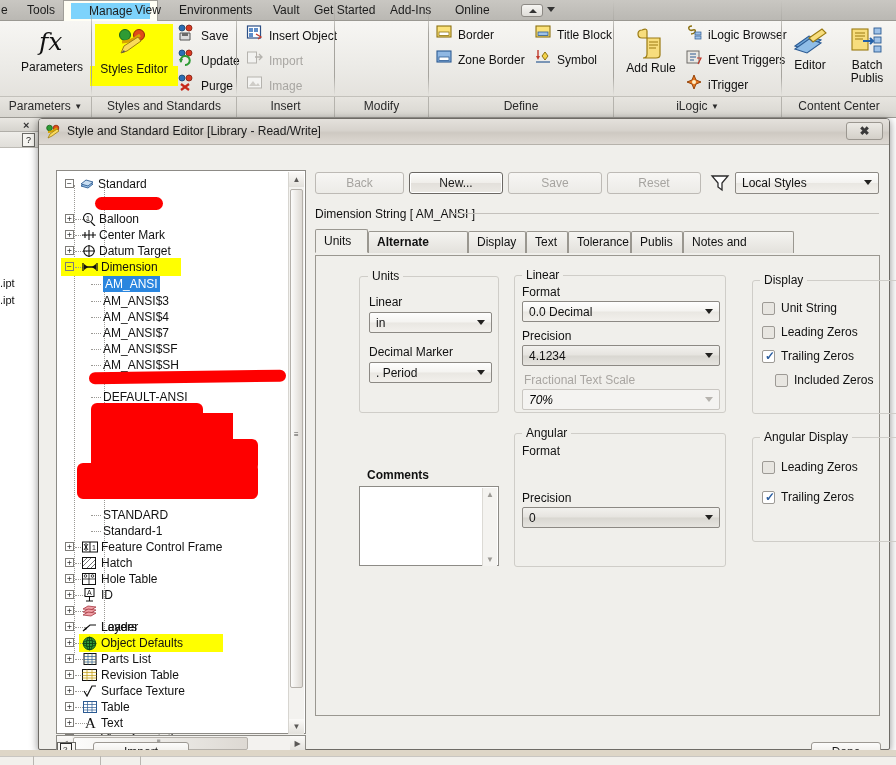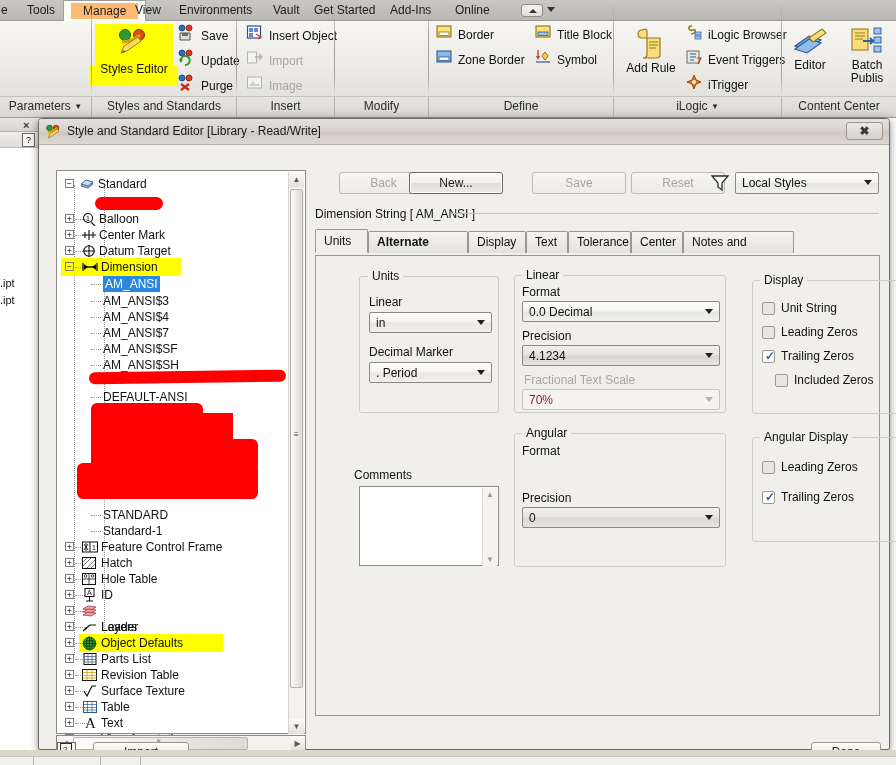--- a/index.html
+++ b/index.html
@@ -22,21 +22,21 @@
   }
   .ribbon-tab {
     position: absolute; top: 0; height: 21px; line-height: 20px;
     padding: 0 7px; font-size: 12px; color: #1c1c1c; white-space: nowrap;
   }
   .ribbon-tab.active {
     background: #fffef4;
     border-left: 1px solid #a09e98; border-right: 1px solid #a09e98;
     border-top: 1px solid #a09e98;
   }
-  .ribbon-tab .hl { background: #fdba74; padding: 1px 12px; }
+  .ribbon-tab .hl { background: #7dd3fc; padding: 1px 18px; }
 
   .ribbon-body {
     position: absolute; left: 0; top: 21px; width: 896px; height: 75px;
     background: linear-gradient(to bottom,#f7f6f3 0%,#ecebe7 60%,#e4e2dd 100%);
   }
   .ribbon-footer {
     position: absolute; left: 0; top: 96px; width: 896px; height: 22px;
     background: linear-gradient(to bottom,#e7e5e0 0%,#d8d6d0 100%);
     border-top: 1px solid #c3c1bb; border-bottom: 1px solid #9d9b95;
   }
@@ -149,30 +149,30 @@
   .tvline { position: absolute; border-left: 1px dotted #9b9995; }
   .tsel { background: #2a86df; color: #ffffff; padding: 0 2px; }
   .thl { background: #ffff00; }
 
   
   .btn {
     position: absolute; background: linear-gradient(to bottom,#fcfcfb 0%,#f0eeea 48%,#e3e0db 52%,#ebe9e4 100%);
     border: 1px solid #9c9892; border-radius: 3px;
     text-align: center; font-size: 12px; color: #1b1b1b;
   }
-  .btn.dis { color: #a6a4a0; background: linear-gradient(to bottom,#f7f6f4,#ecebe7); border-color:#bdbab5;margin-left:24px; }
+  .btn.dis { color: #a6a4a0; background: linear-gradient(to bottom,#f7f6f4,#ecebe7); border-color:#bdbab5; }
   .btn.focus { border-color: #6b6864; box-shadow: inset 0 0 0 1px #ffffff; }
 
   .filter-funnel { position: absolute; }
   .combo {
     position: absolute; background: linear-gradient(to bottom,#fefefe 0%,#f4f3f0 48%,#e9e7e2 52%,#f2f0ec 100%);
     border: 1px solid #8c8984; border-radius: 2px; font-size: 12px; color: #111;
   }
   .combo.gray { background: linear-gradient(to bottom,#f2f1ee 0%,#e6e4df 48%,#d9d7d1 52%,#e6e4df 100%); }
-  .combo.dis { background: #f4f3f1; border-color: #c9c6c1; color: #7f1d1d; }
+  .combo.dis { background: #f4f3f1; border-color: #c9c6c1; color: #000000; font-style: italic; }
   .combo .txt { position: absolute; left: 6px; top: 3px; }
   .combo .arw { position: absolute; right: 6px; top: 7px; width: 0; height: 0;
     border-left: 4px solid transparent; border-right: 4px solid transparent; border-top: 5px solid #22211f; }
   .combo.dis .arw { border-top-color: #b6b3ae; }
 
   .style-label { position: absolute; font-size: 12px; color: #111; }
   .style-line { position: absolute; height: 1px; background: #c4c1bc; }
 
   
   .tabstrip { position: absolute; }
@@ -250,20 +250,26 @@
       <div style="position:absolute;left:7px;top:4px;width:0;height:0;border-left:4px solid transparent;border-right:4px solid transparent;border-bottom:4px solid #333;"></div>
     </div>
     <div style="position:absolute;left:547px;top:7px;width:0;height:0;border-left:4px solid transparent;border-right:4px solid transparent;border-top:5px solid #333;"></div>
   </div>
 
   <div class="ribbon-body"></div>
 
   <div class="hl-yellow" style="left:95px;top:24px;width:78px;height:55px;"></div>
   <div class="hl-yellow" style="left:90px;top:66px;width:88px;height:20px;"></div>
 
+  <div class="big-btn" style="left:14px;top:26px;width:76px;">
+    <svg width="34" height="30" viewBox="0 0 34 30">
+      <text x="4" y="24" font-family="DejaVu Serif, serif" font-style="italic" font-size="25" fill="#111">fx</text>
+    </svg>
+    <div style="margin-top:2px;">Parameters</div>
+  </div>
 
   <div class="big-btn" style="left:96px;top:26px;width:76px;">
     <svg width="40" height="34" viewBox="0 0 40 34">
       <circle cx="11" cy="9" r="5.5" fill="#2e9b34" stroke="#17631b" stroke-width="1"></circle>
       <circle cx="25" cy="9" r="5.5" fill="#e04b18" stroke="#8f2a09" stroke-width="1"></circle>
       <path d="M8 16 C16 16 22 12 26 9" stroke="#d8a400" stroke-width="3" fill="none"></path>
       <path d="M7 27 L10 20 L24 11 L27 15 L13 25 Z" fill="#fada5a" stroke="#9e7c11" stroke-width="1"></path>
       <path d="M7 27 L10 24 L11 26 Z" fill="#555"></path>
     </svg>
     <div style="margin-top:0px;">Styles Editor</div>
@@ -726,21 +732,21 @@
 
       <div class="style-label" style="left:272px;top:61px;">Dimension String [ AM_ANSI ]</div>
       <div class="style-line" style="left:408px;top:67px;width:428px;"></div>
 
       <div class="tabstrip" style="left:272px;top:85px;width:565px;height:24px;">
         <div class="tab active" style="left:0px;width:53px;">Units</div>
         <div class="tab" style="left:53px;width:100px;font-weight:bold;">Alternate Units</div>
         <div class="tab" style="left:153px;width:58px;">Display</div>
         <div class="tab" style="left:211px;width:42px;">Text</div>
         <div class="tab" style="left:253px;width:63px;">Tolerance</div>
-        <div class="tab" style="left:316px;width:52px;">Center</div>
+        <div class="tab" style="left:316px;width:52px;">Publis</div>
         <div class="tab" style="left:368px;width:111px;">Notes and Leaders</div>
       </div>
 
       <div class="tabpanel" style="left:272px;top:109px;width:565px;height:461px;">
 
         <div class="grp" style="left:43px;top:20px;width:140px;height:137px;"></div>
         <div class="grp-title" style="left:52px;top:13px;">Units</div>
         <div class="lbl" style="left:53px;top:39px;">Linear</div>
         <div class="combo" style="left:53px;top:56px;width:123px;height:21px;">
           <span class="txt">in</span>
@@ -776,21 +782,21 @@
         <div class="lbl" style="left:465px;top:45px;">Unit String</div>
         <div class="chk gray" style="left:446px;top:70px;"></div>
         <div class="lbl" style="left:465px;top:69px;">Leading Zeros</div>
         <div class="chk checked" style="left:446px;top:94px;">
             <span class="tick">✓</span>
           </div>
         <div class="lbl" style="left:465px;top:93px;">Trailing Zeros</div>
         <div class="chk gray" style="left:459px;top:118px;"></div>
         <div class="lbl" style="left:478px;top:117px;">Included Zeros</div>
 
-        <div class="lbl" style="left:38px;top:212px;">Comments</div>
+        <div class="lbl" style="left:51px;top:212px;font-weight:bold;">Comments</div>
         <div class="textarea" style="left:43px;top:230px;width:140px;height:80px;">
           <div class="ta-sb">
             <div class="sb-arrow" style="left:0;top:0;width:14px;height:13px;line-height:13px;background:transparent;color:#9b9994;">▲</div>
             <div class="sb-arrow" style="left:0;bottom:0;width:14px;height:13px;line-height:13px;background:transparent;color:#9b9994;">▼</div>
           </div>
         </div>
 
         <div class="grp" style="left:198px;top:177px;width:212px;height:134px;"></div>
         <div class="grp-title" style="left:206px;top:170px;">Angular</div>
         <div class="lbl" style="left:206px;top:188px;">Format</div>

